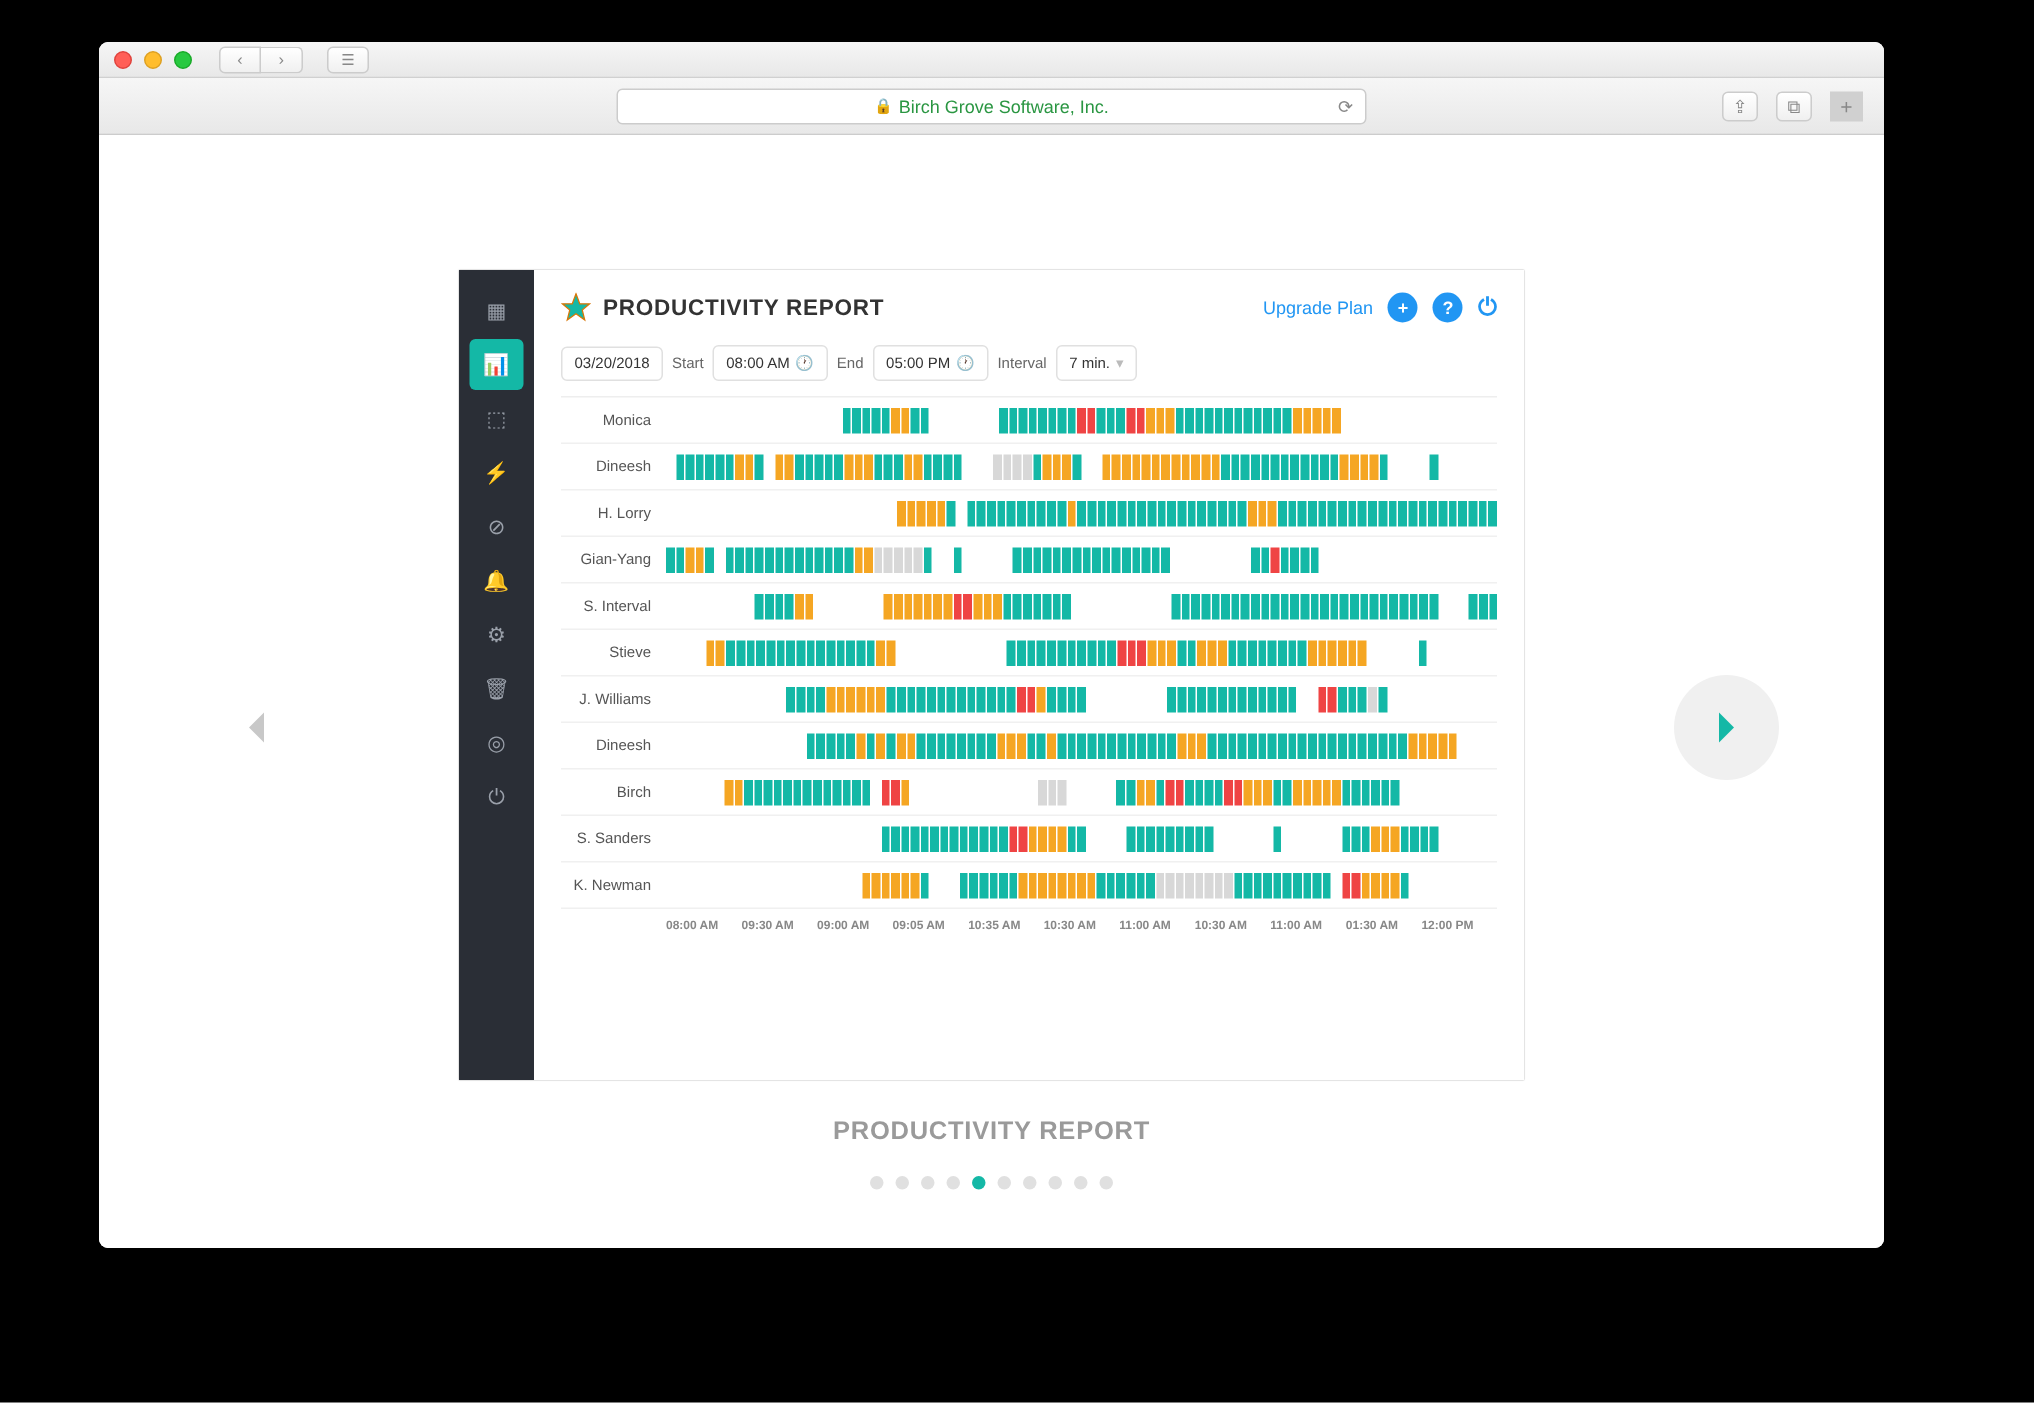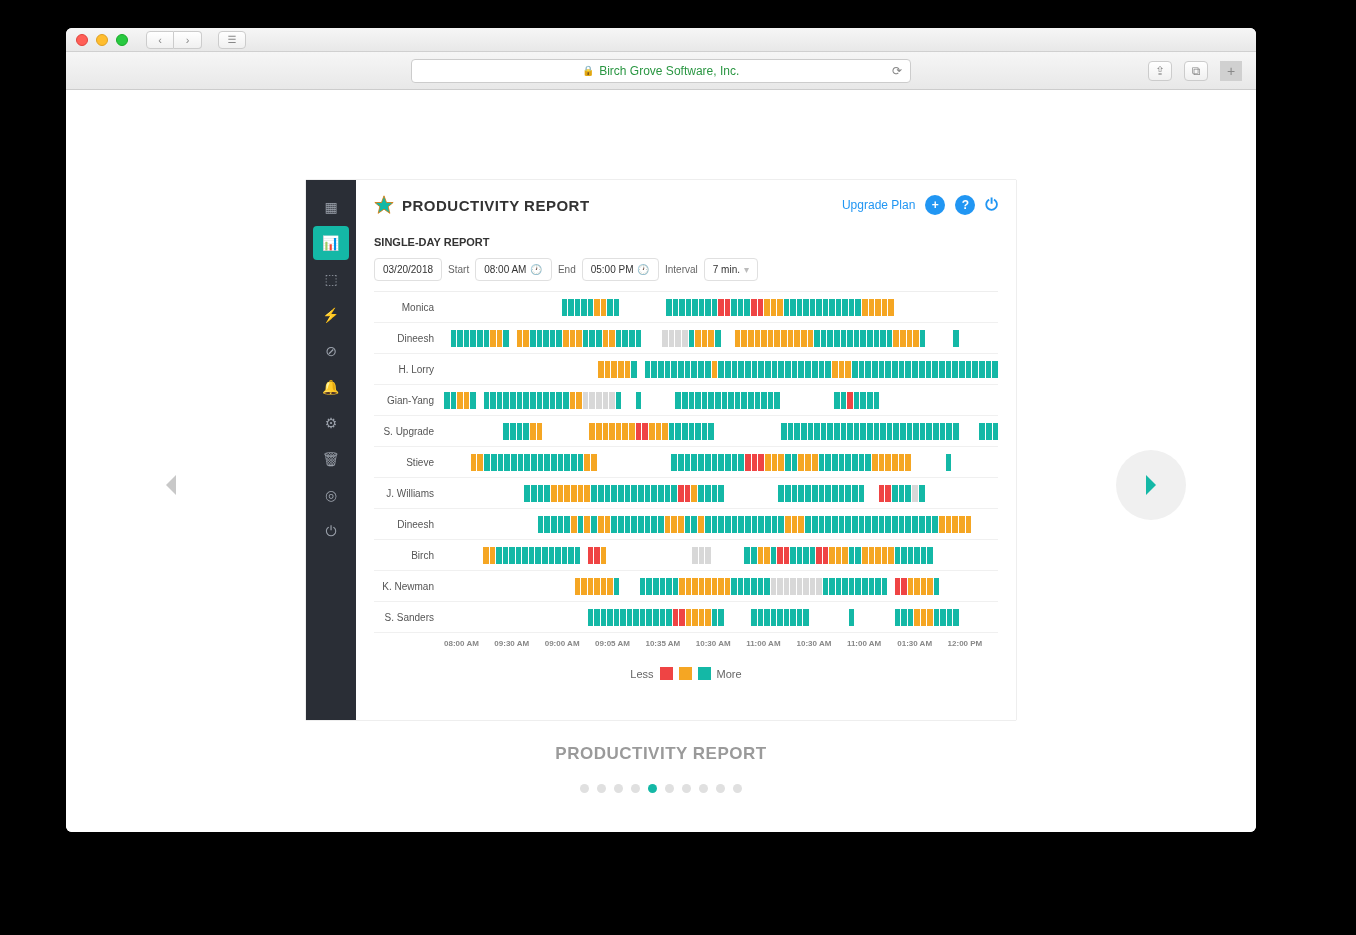--- a/index.html
+++ b/index.html
@@ -131,21 +131,20 @@
             <span>PRODUCTIVITY REPORT</span>
           </div>
           <div class="header-actions">
             <span class="upgrade-link">Upgrade Plan</span>
             <div class="circle-btn">+</div>
             <div class="circle-btn">?</div>
             <div class="power-btn">⏻</div>
           </div>
         </div>
         <div class="report-body">
-          <div class="report-subtitle">SINGLE-DAY REPORT</div>
           <div class="controls">
             <div class="pill">
                 <span>03/20/2018</span>
               </div>
             <span>Start</span>
             <div class="pill">
                 <span>08:00 AM</span>
                 <span class="clk">🕐</span>
               </div>
             <span>End</span>
@@ -510,21 +509,21 @@
                   <div class="seg c-e" style="width: 1.19048%;"></div>
                   <div class="seg c-e" style="width: 1.19048%;"></div>
                   <div class="seg c-e" style="width: 1.19048%;"></div>
                   <div class="seg c-e" style="width: 1.19048%;"></div>
                   <div class="seg c-e" style="width: 1.19048%;"></div>
                   <div class="seg c-e" style="width: 1.19048%;"></div>
                   <div class="seg c-e" style="width: 1.19048%;"></div>
                 </div>
               </div>
               <div class="row">
-                <div class="row-label">S. Upgrade</div>
+                <div class="row-label">S. Interval</div>
                 <div class="row-bar">
                   <div class="seg c-e" style="width: 1.19048%;"></div>
                   <div class="seg c-e" style="width: 1.19048%;"></div>
                   <div class="seg c-e" style="width: 1.19048%;"></div>
                   <div class="seg c-e" style="width: 1.19048%;"></div>
                   <div class="seg c-e" style="width: 1.19048%;"></div>
                   <div class="seg c-e" style="width: 1.19048%;"></div>
                   <div class="seg c-e" style="width: 1.19048%;"></div>
                   <div class="seg c-e" style="width: 1.19048%;"></div>
                   <div class="seg c-e" style="width: 1.19048%;"></div>
@@ -944,20 +943,110 @@
                   <div class="seg c-t" style="width: 1.17647%;"></div>
                   <div class="seg c-t" style="width: 1.17647%;"></div>
                   <div class="seg c-t" style="width: 1.17647%;"></div>
                   <div class="seg c-t" style="width: 1.17647%;"></div>
                   <div class="seg c-t" style="width: 1.17647%;"></div>
                   <div class="seg c-t" style="width: 1.17647%;"></div>
                   <div class="seg c-e" style="width: 1.17647%;"></div>
                   <div class="seg c-e" style="width: 1.17647%;"></div>
                   <div class="seg c-e" style="width: 1.17647%;"></div>
                   <div class="seg c-e" style="width: 1.17647%;"></div>
+                  <div class="seg c-e" style="width: 1.17647%;"></div>
+                  <div class="seg c-e" style="width: 1.17647%;"></div>
+                  <div class="seg c-e" style="width: 1.17647%;"></div>
+                  <div class="seg c-e" style="width: 1.17647%;"></div>
+                  <div class="seg c-e" style="width: 1.17647%;"></div>
+                  <div class="seg c-e" style="width: 1.17647%;"></div>
+                </div>
+              </div>
+              <div class="row">
+                <div class="row-label">S. Sanders</div>
+                <div class="row-bar">
+                  <div class="seg c-e" style="width: 1.17647%;"></div>
+                  <div class="seg c-e" style="width: 1.17647%;"></div>
+                  <div class="seg c-e" style="width: 1.17647%;"></div>
+                  <div class="seg c-e" style="width: 1.17647%;"></div>
+                  <div class="seg c-e" style="width: 1.17647%;"></div>
+                  <div class="seg c-e" style="width: 1.17647%;"></div>
+                  <div class="seg c-e" style="width: 1.17647%;"></div>
+                  <div class="seg c-e" style="width: 1.17647%;"></div>
+                  <div class="seg c-e" style="width: 1.17647%;"></div>
+                  <div class="seg c-e" style="width: 1.17647%;"></div>
+                  <div class="seg c-e" style="width: 1.17647%;"></div>
+                  <div class="seg c-e" style="width: 1.17647%;"></div>
+                  <div class="seg c-e" style="width: 1.17647%;"></div>
+                  <div class="seg c-e" style="width: 1.17647%;"></div>
+                  <div class="seg c-e" style="width: 1.17647%;"></div>
+                  <div class="seg c-e" style="width: 1.17647%;"></div>
+                  <div class="seg c-e" style="width: 1.17647%;"></div>
+                  <div class="seg c-e" style="width: 1.17647%;"></div>
+                  <div class="seg c-e" style="width: 1.17647%;"></div>
+                  <div class="seg c-e" style="width: 1.17647%;"></div>
+                  <div class="seg c-e" style="width: 1.17647%;"></div>
+                  <div class="seg c-e" style="width: 1.17647%;"></div>
+                  <div class="seg c-t" style="width: 1.17647%;"></div>
+                  <div class="seg c-t" style="width: 1.17647%;"></div>
+                  <div class="seg c-t" style="width: 1.17647%;"></div>
+                  <div class="seg c-t" style="width: 1.17647%;"></div>
+                  <div class="seg c-t" style="width: 1.17647%;"></div>
+                  <div class="seg c-t" style="width: 1.17647%;"></div>
+                  <div class="seg c-t" style="width: 1.17647%;"></div>
+                  <div class="seg c-t" style="width: 1.17647%;"></div>
+                  <div class="seg c-t" style="width: 1.17647%;"></div>
+                  <div class="seg c-t" style="width: 1.17647%;"></div>
+                  <div class="seg c-t" style="width: 1.17647%;"></div>
+                  <div class="seg c-t" style="width: 1.17647%;"></div>
+                  <div class="seg c-t" style="width: 1.17647%;"></div>
+                  <div class="seg c-r" style="width: 1.17647%;"></div>
+                  <div class="seg c-r" style="width: 1.17647%;"></div>
+                  <div class="seg c-y" style="width: 1.17647%;"></div>
+                  <div class="seg c-y" style="width: 1.17647%;"></div>
+                  <div class="seg c-y" style="width: 1.17647%;"></div>
+                  <div class="seg c-y" style="width: 1.17647%;"></div>
+                  <div class="seg c-t" style="width: 1.17647%;"></div>
+                  <div class="seg c-t" style="width: 1.17647%;"></div>
+                  <div class="seg c-e" style="width: 1.17647%;"></div>
+                  <div class="seg c-e" style="width: 1.17647%;"></div>
+                  <div class="seg c-e" style="width: 1.17647%;"></div>
+                  <div class="seg c-e" style="width: 1.17647%;"></div>
+                  <div class="seg c-t" style="width: 1.17647%;"></div>
+                  <div class="seg c-t" style="width: 1.17647%;"></div>
+                  <div class="seg c-t" style="width: 1.17647%;"></div>
+                  <div class="seg c-t" style="width: 1.17647%;"></div>
+                  <div class="seg c-t" style="width: 1.17647%;"></div>
+                  <div class="seg c-t" style="width: 1.17647%;"></div>
+                  <div class="seg c-t" style="width: 1.17647%;"></div>
+                  <div class="seg c-t" style="width: 1.17647%;"></div>
+                  <div class="seg c-t" style="width: 1.17647%;"></div>
+                  <div class="seg c-e" style="width: 1.17647%;"></div>
+                  <div class="seg c-e" style="width: 1.17647%;"></div>
+                  <div class="seg c-e" style="width: 1.17647%;"></div>
+                  <div class="seg c-e" style="width: 1.17647%;"></div>
+                  <div class="seg c-e" style="width: 1.17647%;"></div>
+                  <div class="seg c-e" style="width: 1.17647%;"></div>
+                  <div class="seg c-t" style="width: 1.17647%;"></div>
+                  <div class="seg c-e" style="width: 1.17647%;"></div>
+                  <div class="seg c-e" style="width: 1.17647%;"></div>
+                  <div class="seg c-e" style="width: 1.17647%;"></div>
+                  <div class="seg c-e" style="width: 1.17647%;"></div>
+                  <div class="seg c-e" style="width: 1.17647%;"></div>
+                  <div class="seg c-e" style="width: 1.17647%;"></div>
+                  <div class="seg c-t" style="width: 1.17647%;"></div>
+                  <div class="seg c-t" style="width: 1.17647%;"></div>
+                  <div class="seg c-t" style="width: 1.17647%;"></div>
+                  <div class="seg c-y" style="width: 1.17647%;"></div>
+                  <div class="seg c-y" style="width: 1.17647%;"></div>
+                  <div class="seg c-y" style="width: 1.17647%;"></div>
+                  <div class="seg c-t" style="width: 1.17647%;"></div>
+                  <div class="seg c-t" style="width: 1.17647%;"></div>
+                  <div class="seg c-t" style="width: 1.17647%;"></div>
+                  <div class="seg c-t" style="width: 1.17647%;"></div>
                   <div class="seg c-e" style="width: 1.17647%;"></div>
                   <div class="seg c-e" style="width: 1.17647%;"></div>
                   <div class="seg c-e" style="width: 1.17647%;"></div>
                   <div class="seg c-e" style="width: 1.17647%;"></div>
                   <div class="seg c-e" style="width: 1.17647%;"></div>
                   <div class="seg c-e" style="width: 1.17647%;"></div>
                 </div>
               </div>
               <div class="row">
                 <div class="row-label">K. Newman</div>
@@ -1034,110 +1123,20 @@
                   <div class="seg c-r" style="width: 1.17647%;"></div>
                   <div class="seg c-r" style="width: 1.17647%;"></div>
                   <div class="seg c-y" style="width: 1.17647%;"></div>
                   <div class="seg c-y" style="width: 1.17647%;"></div>
                   <div class="seg c-y" style="width: 1.17647%;"></div>
                   <div class="seg c-y" style="width: 1.17647%;"></div>
                   <div class="seg c-t" style="width: 1.17647%;"></div>
                   <div class="seg c-e" style="width: 1.17647%;"></div>
                   <div class="seg c-e" style="width: 1.17647%;"></div>
                   <div class="seg c-e" style="width: 1.17647%;"></div>
-                  <div class="seg c-e" style="width: 1.17647%;"></div>
-                  <div class="seg c-e" style="width: 1.17647%;"></div>
-                  <div class="seg c-e" style="width: 1.17647%;"></div>
-                  <div class="seg c-e" style="width: 1.17647%;"></div>
-                  <div class="seg c-e" style="width: 1.17647%;"></div>
-                  <div class="seg c-e" style="width: 1.17647%;"></div>
-                </div>
-              </div>
-              <div class="row">
-                <div class="row-label">S. Sanders</div>
-                <div class="row-bar">
-                  <div class="seg c-e" style="width: 1.17647%;"></div>
-                  <div class="seg c-e" style="width: 1.17647%;"></div>
-                  <div class="seg c-e" style="width: 1.17647%;"></div>
-                  <div class="seg c-e" style="width: 1.17647%;"></div>
-                  <div class="seg c-e" style="width: 1.17647%;"></div>
-                  <div class="seg c-e" style="width: 1.17647%;"></div>
-                  <div class="seg c-e" style="width: 1.17647%;"></div>
-                  <div class="seg c-e" style="width: 1.17647%;"></div>
-                  <div class="seg c-e" style="width: 1.17647%;"></div>
-                  <div class="seg c-e" style="width: 1.17647%;"></div>
-                  <div class="seg c-e" style="width: 1.17647%;"></div>
-                  <div class="seg c-e" style="width: 1.17647%;"></div>
-                  <div class="seg c-e" style="width: 1.17647%;"></div>
-                  <div class="seg c-e" style="width: 1.17647%;"></div>
-                  <div class="seg c-e" style="width: 1.17647%;"></div>
-                  <div class="seg c-e" style="width: 1.17647%;"></div>
-                  <div class="seg c-e" style="width: 1.17647%;"></div>
-                  <div class="seg c-e" style="width: 1.17647%;"></div>
-                  <div class="seg c-e" style="width: 1.17647%;"></div>
-                  <div class="seg c-e" style="width: 1.17647%;"></div>
-                  <div class="seg c-e" style="width: 1.17647%;"></div>
-                  <div class="seg c-e" style="width: 1.17647%;"></div>
-                  <div class="seg c-t" style="width: 1.17647%;"></div>
-                  <div class="seg c-t" style="width: 1.17647%;"></div>
-                  <div class="seg c-t" style="width: 1.17647%;"></div>
-                  <div class="seg c-t" style="width: 1.17647%;"></div>
-                  <div class="seg c-t" style="width: 1.17647%;"></div>
-                  <div class="seg c-t" style="width: 1.17647%;"></div>
-                  <div class="seg c-t" style="width: 1.17647%;"></div>
-                  <div class="seg c-t" style="width: 1.17647%;"></div>
-                  <div class="seg c-t" style="width: 1.17647%;"></div>
-                  <div class="seg c-t" style="width: 1.17647%;"></div>
-                  <div class="seg c-t" style="width: 1.17647%;"></div>
-                  <div class="seg c-t" style="width: 1.17647%;"></div>
-                  <div class="seg c-t" style="width: 1.17647%;"></div>
-                  <div class="seg c-r" style="width: 1.17647%;"></div>
-                  <div class="seg c-r" style="width: 1.17647%;"></div>
-                  <div class="seg c-y" style="width: 1.17647%;"></div>
-                  <div class="seg c-y" style="width: 1.17647%;"></div>
-                  <div class="seg c-y" style="width: 1.17647%;"></div>
-                  <div class="seg c-y" style="width: 1.17647%;"></div>
-                  <div class="seg c-t" style="width: 1.17647%;"></div>
-                  <div class="seg c-t" style="width: 1.17647%;"></div>
-                  <div class="seg c-e" style="width: 1.17647%;"></div>
-                  <div class="seg c-e" style="width: 1.17647%;"></div>
-                  <div class="seg c-e" style="width: 1.17647%;"></div>
-                  <div class="seg c-e" style="width: 1.17647%;"></div>
-                  <div class="seg c-t" style="width: 1.17647%;"></div>
-                  <div class="seg c-t" style="width: 1.17647%;"></div>
-                  <div class="seg c-t" style="width: 1.17647%;"></div>
-                  <div class="seg c-t" style="width: 1.17647%;"></div>
-                  <div class="seg c-t" style="width: 1.17647%;"></div>
-                  <div class="seg c-t" style="width: 1.17647%;"></div>
-                  <div class="seg c-t" style="width: 1.17647%;"></div>
-                  <div class="seg c-t" style="width: 1.17647%;"></div>
-                  <div class="seg c-t" style="width: 1.17647%;"></div>
-                  <div class="seg c-e" style="width: 1.17647%;"></div>
-                  <div class="seg c-e" style="width: 1.17647%;"></div>
-                  <div class="seg c-e" style="width: 1.17647%;"></div>
-                  <div class="seg c-e" style="width: 1.17647%;"></div>
-                  <div class="seg c-e" style="width: 1.17647%;"></div>
-                  <div class="seg c-e" style="width: 1.17647%;"></div>
-                  <div class="seg c-t" style="width: 1.17647%;"></div>
-                  <div class="seg c-e" style="width: 1.17647%;"></div>
-                  <div class="seg c-e" style="width: 1.17647%;"></div>
-                  <div class="seg c-e" style="width: 1.17647%;"></div>
-                  <div class="seg c-e" style="width: 1.17647%;"></div>
-                  <div class="seg c-e" style="width: 1.17647%;"></div>
-                  <div class="seg c-e" style="width: 1.17647%;"></div>
-                  <div class="seg c-t" style="width: 1.17647%;"></div>
-                  <div class="seg c-t" style="width: 1.17647%;"></div>
-                  <div class="seg c-t" style="width: 1.17647%;"></div>
-                  <div class="seg c-y" style="width: 1.17647%;"></div>
-                  <div class="seg c-y" style="width: 1.17647%;"></div>
-                  <div class="seg c-y" style="width: 1.17647%;"></div>
-                  <div class="seg c-t" style="width: 1.17647%;"></div>
-                  <div class="seg c-t" style="width: 1.17647%;"></div>
-                  <div class="seg c-t" style="width: 1.17647%;"></div>
-                  <div class="seg c-t" style="width: 1.17647%;"></div>
                   <div class="seg c-e" style="width: 1.17647%;"></div>
                   <div class="seg c-e" style="width: 1.17647%;"></div>
                   <div class="seg c-e" style="width: 1.17647%;"></div>
                   <div class="seg c-e" style="width: 1.17647%;"></div>
                   <div class="seg c-e" style="width: 1.17647%;"></div>
                   <div class="seg c-e" style="width: 1.17647%;"></div>
                 </div>
               </div>
             </div>
           <div class="x-axis" id="xaxis">
@@ -1146,27 +1145,20 @@
               <div class="tick">09:00 AM</div>
               <div class="tick">09:05 AM</div>
               <div class="tick">10:35 AM</div>
               <div class="tick">10:30 AM</div>
               <div class="tick">11:00 AM</div>
               <div class="tick">10:30 AM</div>
               <div class="tick">11:00 AM</div>
               <div class="tick">01:30 AM</div>
               <div class="tick">12:00 PM</div>
             </div>
-          <div class="legend">
-            <span>Less</span>
-            <div class="sw c-r"></div>
-            <div class="sw c-y"></div>
-            <div class="sw c-t"></div>
-            <span>More</span>
-          </div>
         </div>
       </div>
     </div>
 
     <div class="caption">PRODUCTIVITY REPORT</div>
     <div class="dots" id="dots">
         <div class="pdot"></div>
         <div class="pdot"></div>
         <div class="pdot"></div>
         <div class="pdot"></div>

